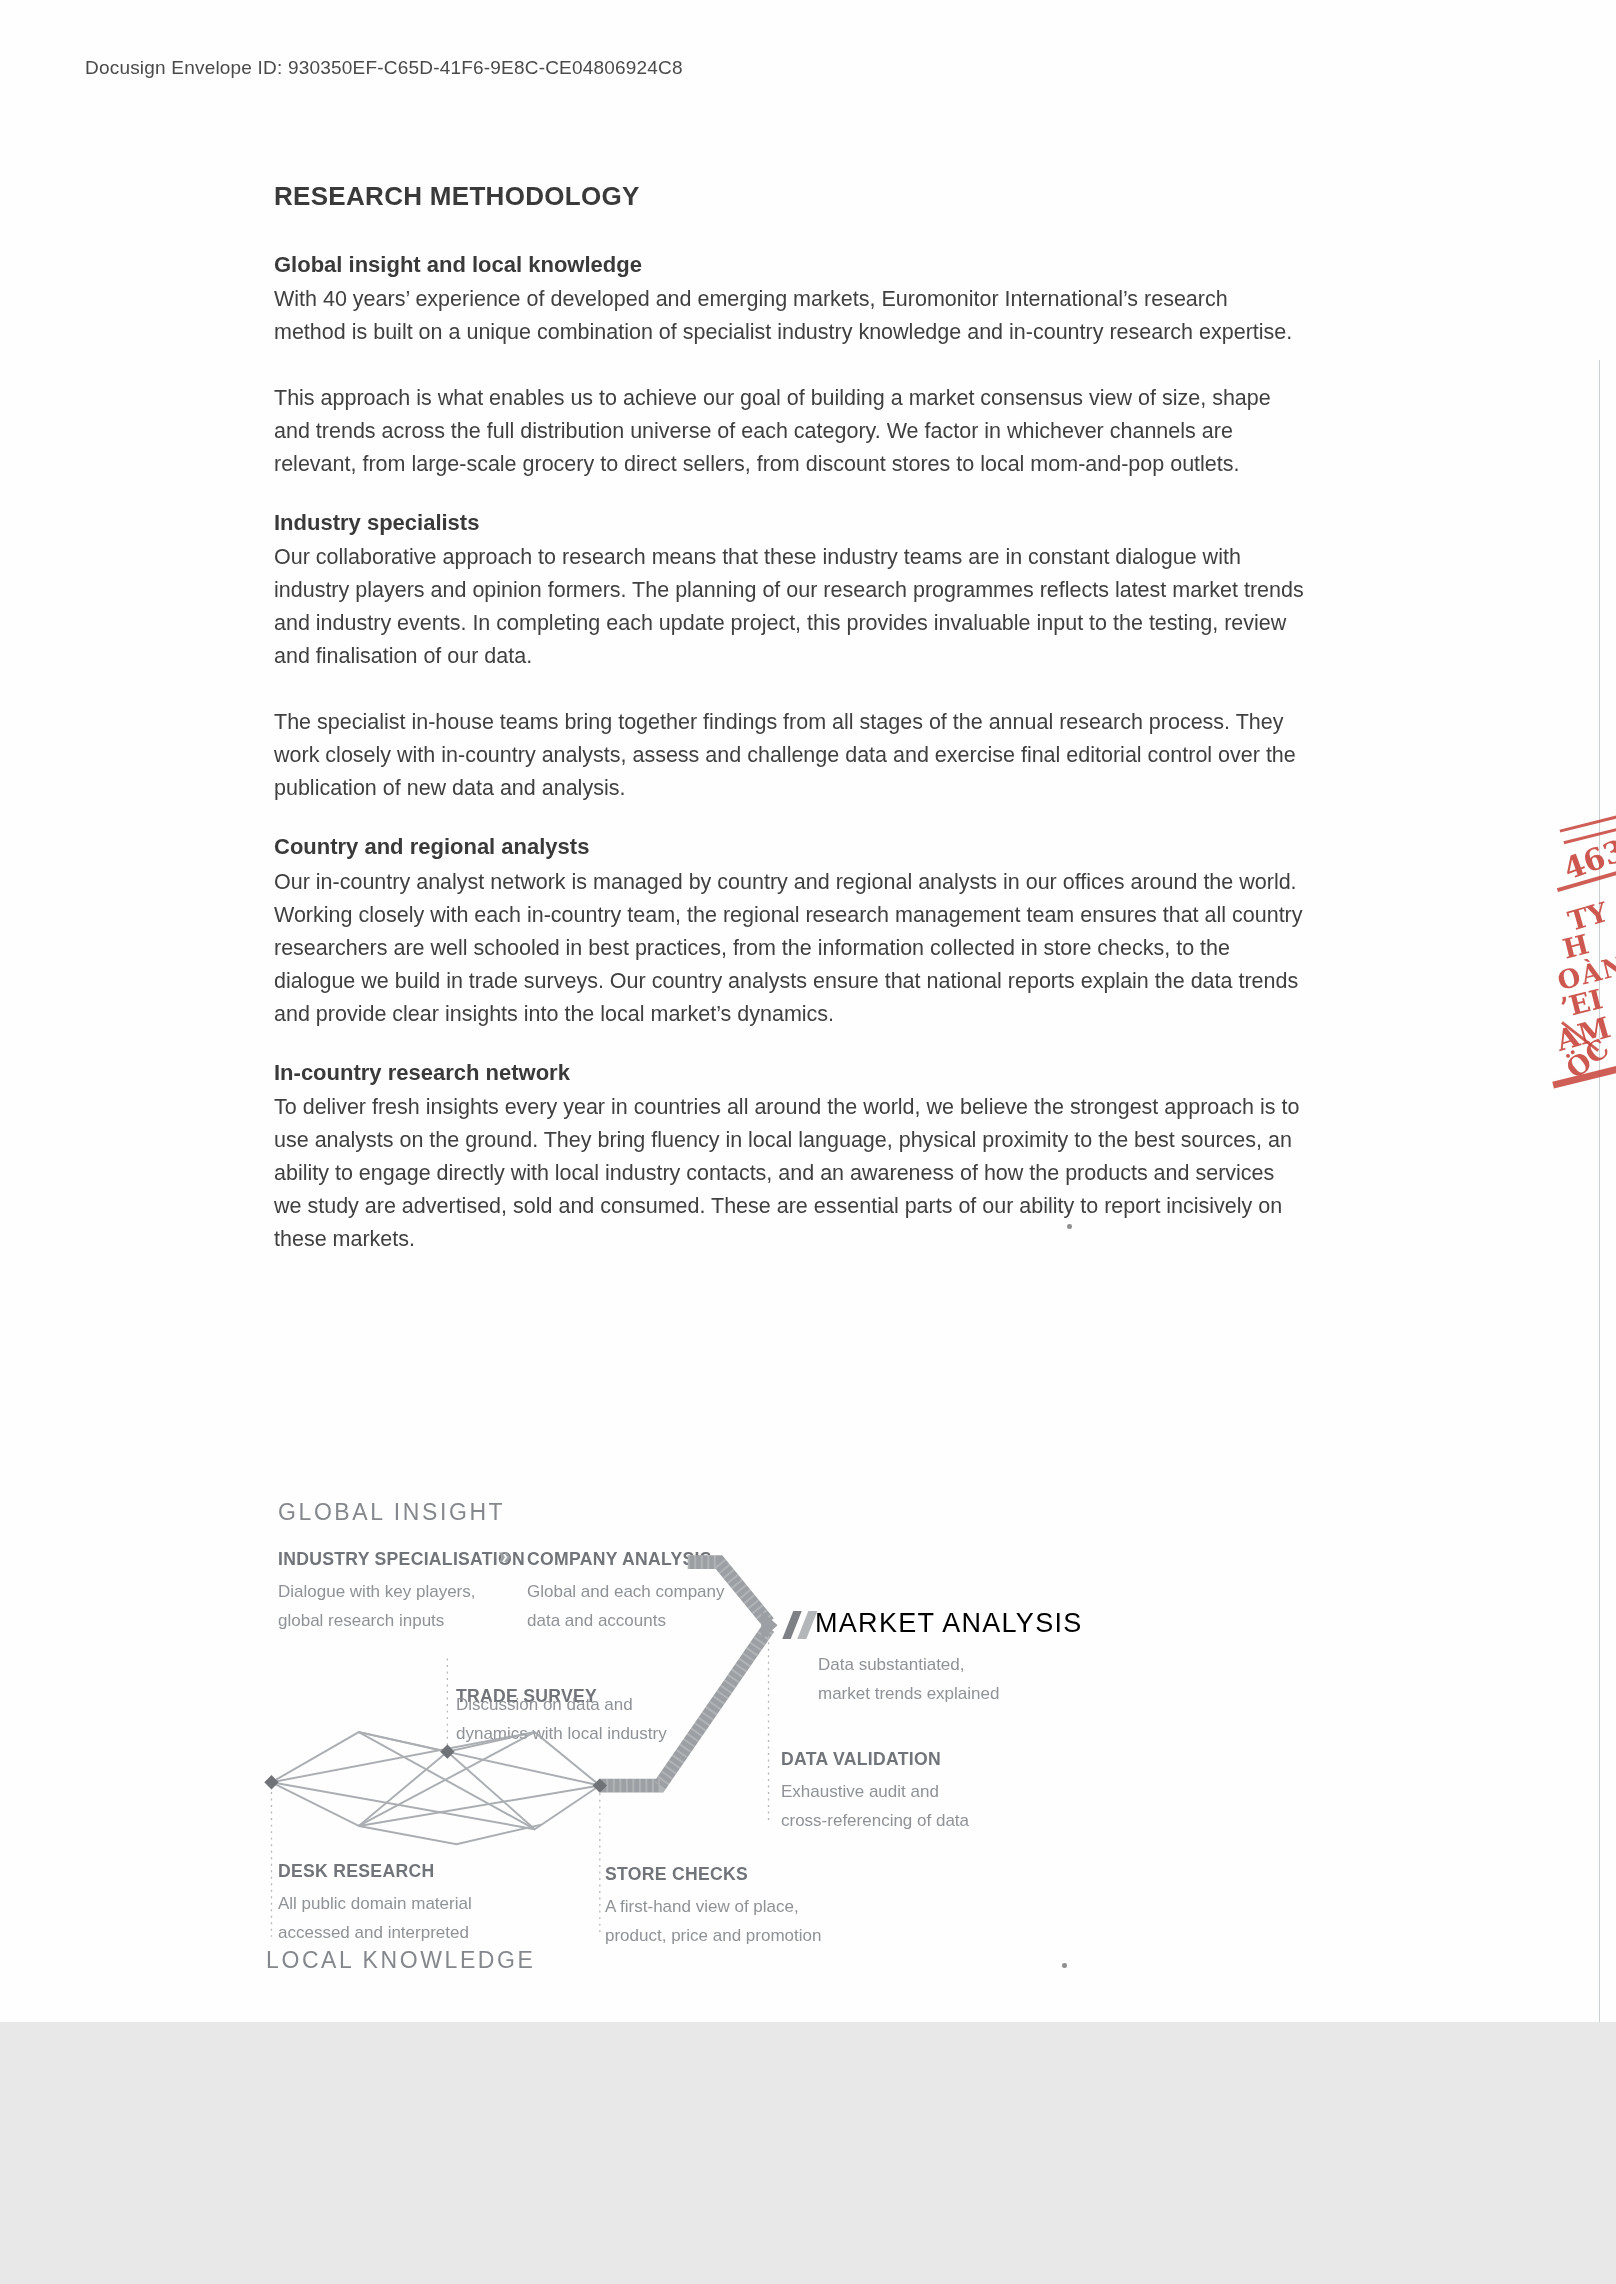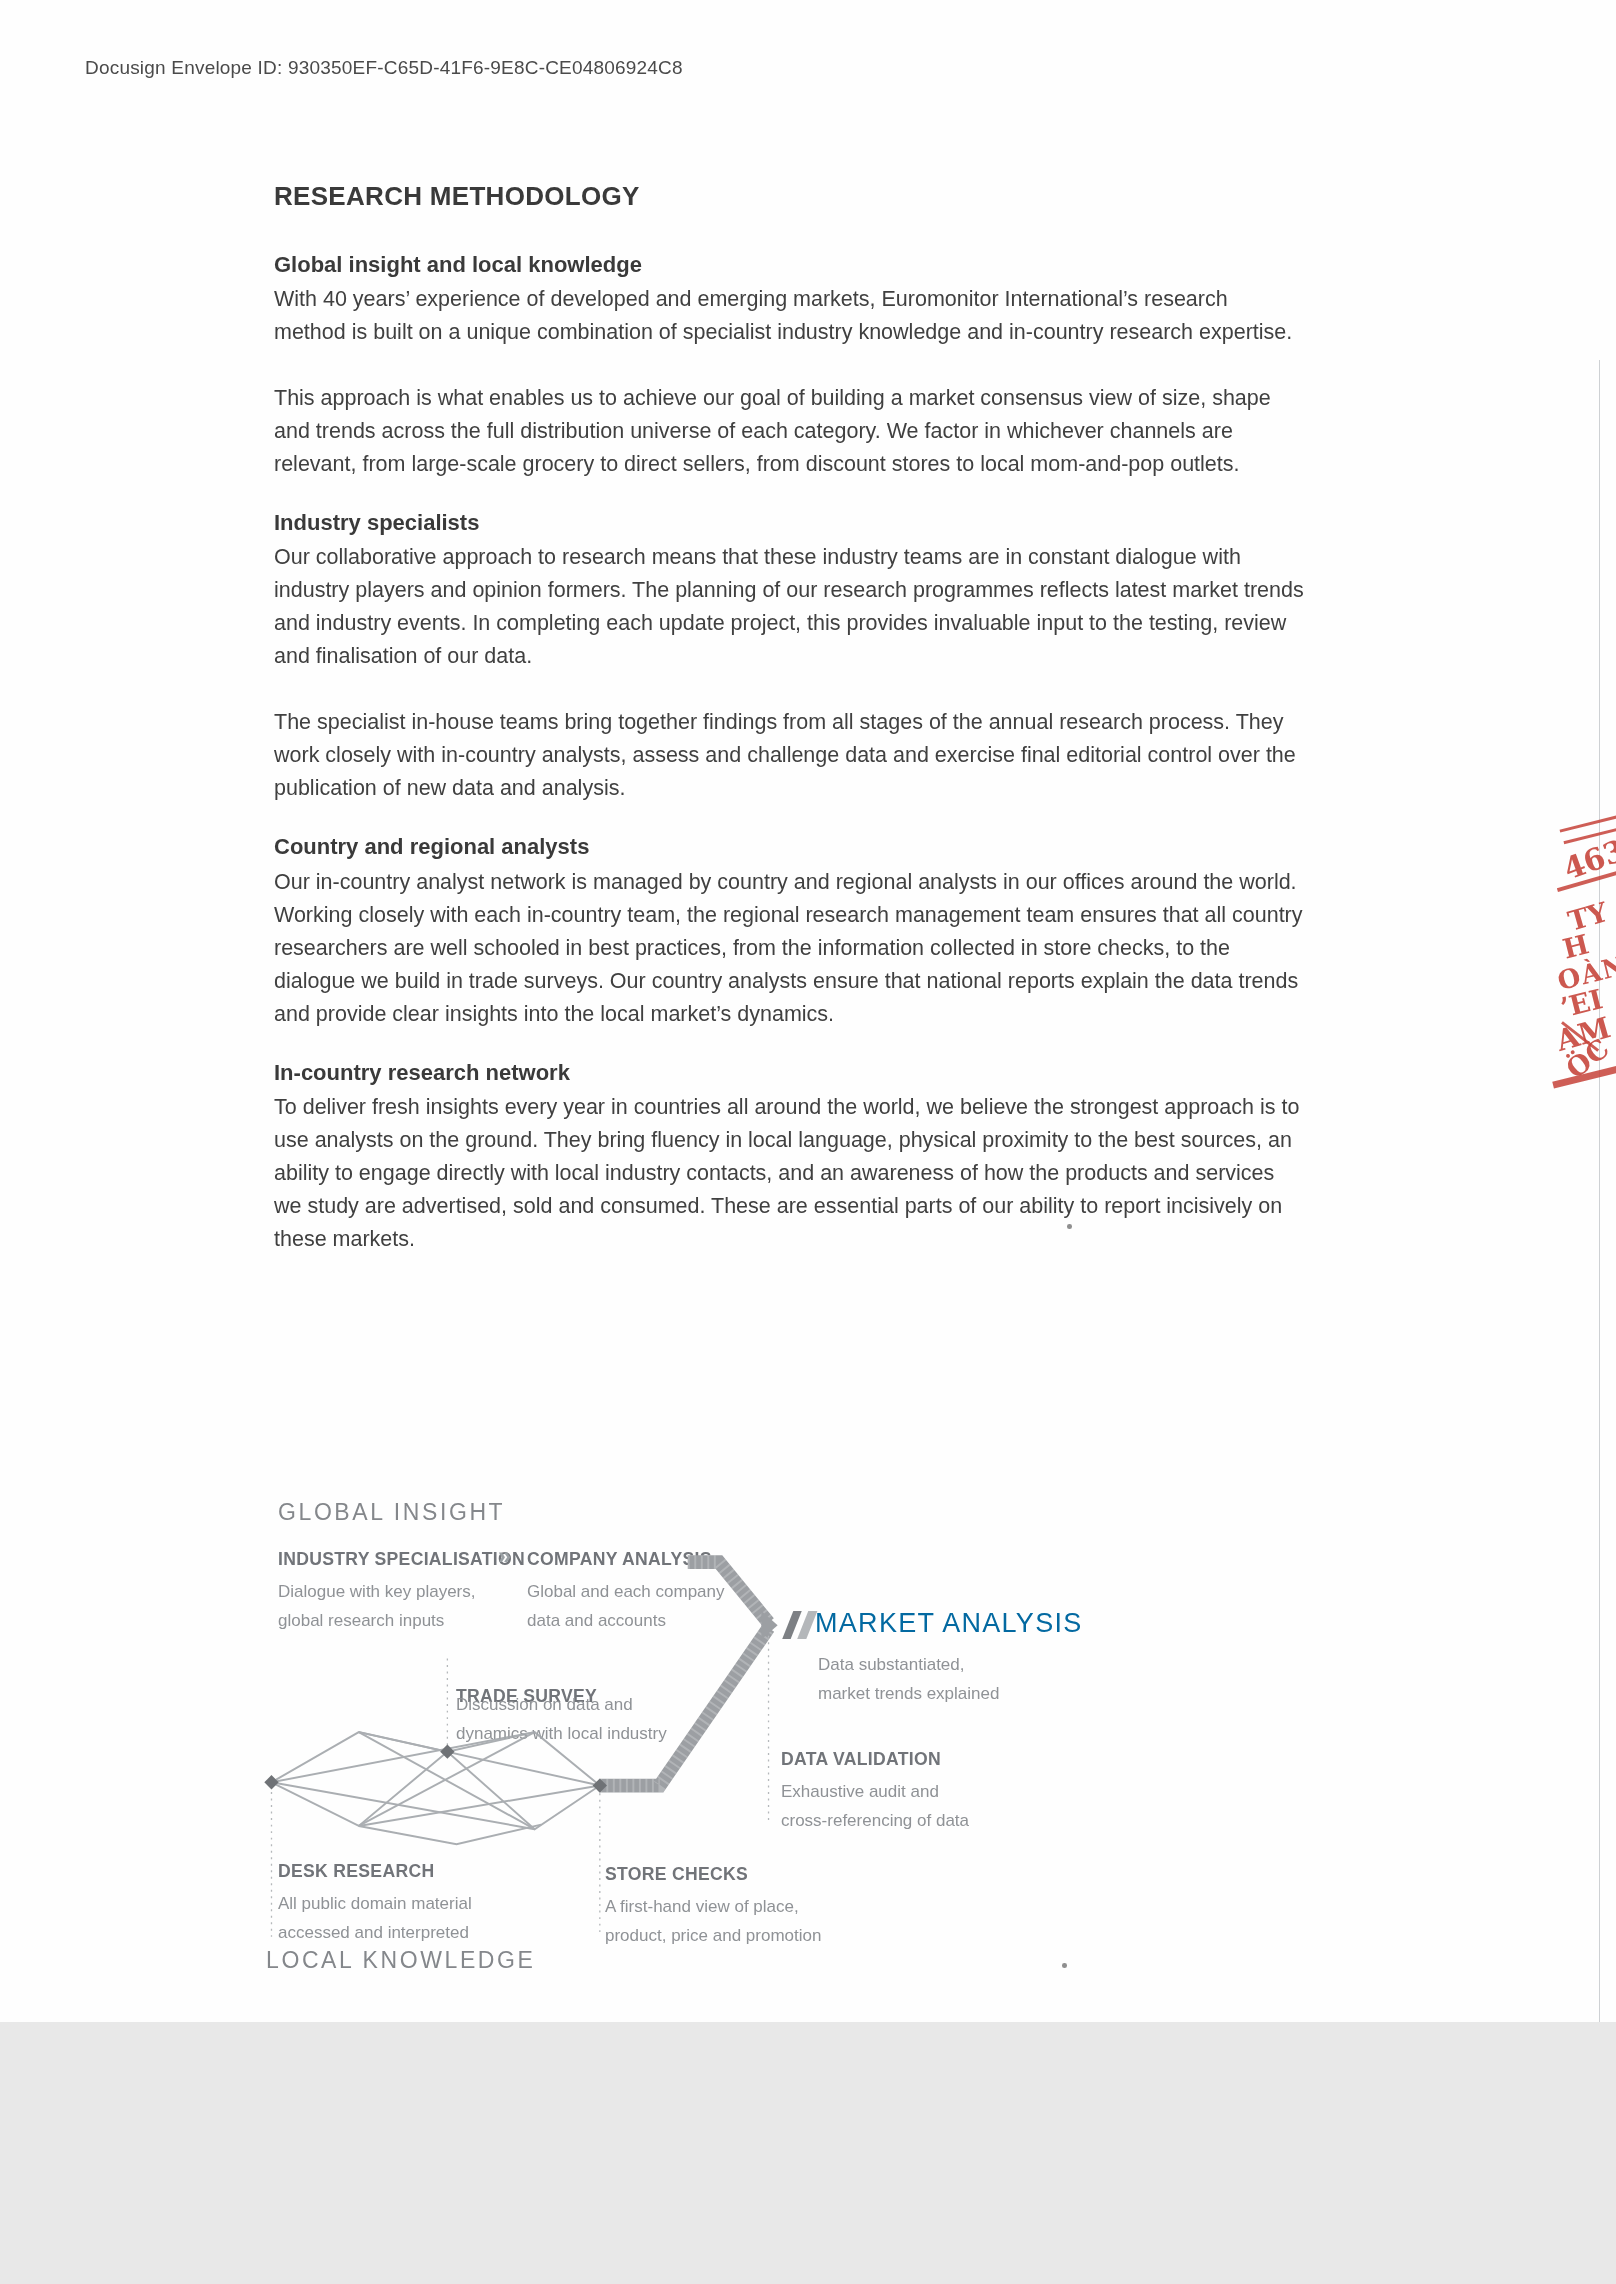--- a/index.html
+++ b/index.html
@@ -45,21 +45,21 @@
   }
   .dg-desc{
     position:absolute;font-size:17px;line-height:29px;color:#8f9296;
     white-space:nowrap;
   }
   .dg-chevron{
     position:absolute;font-size:23.5px;font-weight:bold;color:#9aa0a4;
     letter-spacing:-2.6px;
   }
   .dg-ma-title{
-    position:absolute;font-size:27px;color:#0369a1;letter-spacing:1.3px;
+    position:absolute;font-size:27px;color:#000000;letter-spacing:1.3px;
     font-weight:500;white-space:nowrap;
   }
   svg.diagram{position:absolute;left:261px;top:1538px;}
   
   .scanline{
     position:absolute;left:1599px;top:360px;width:1.3px;height:1694px;
     background:#c2c5c9;opacity:.8;
   }
   .dot-artifact{position:absolute;width:4.6px;height:4.6px;border-radius:50%;background:#6a6a6a;opacity:.75;}
   

